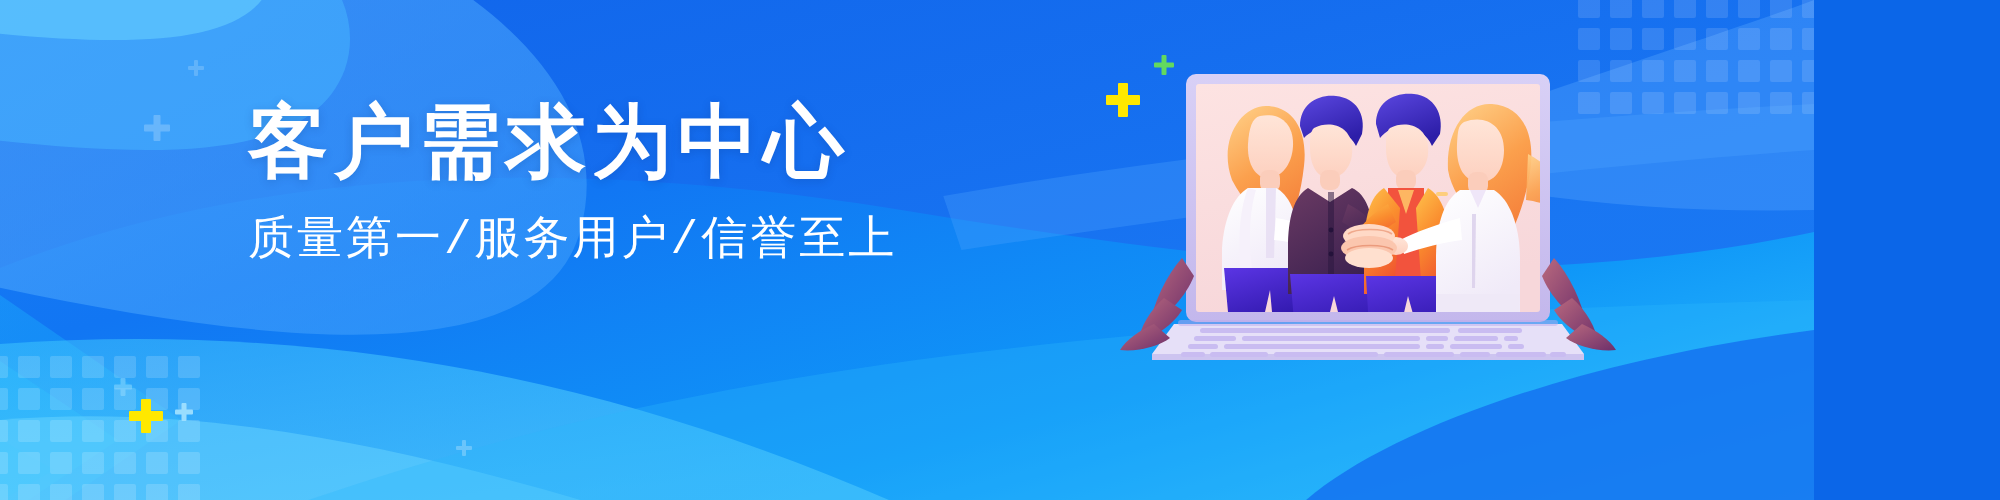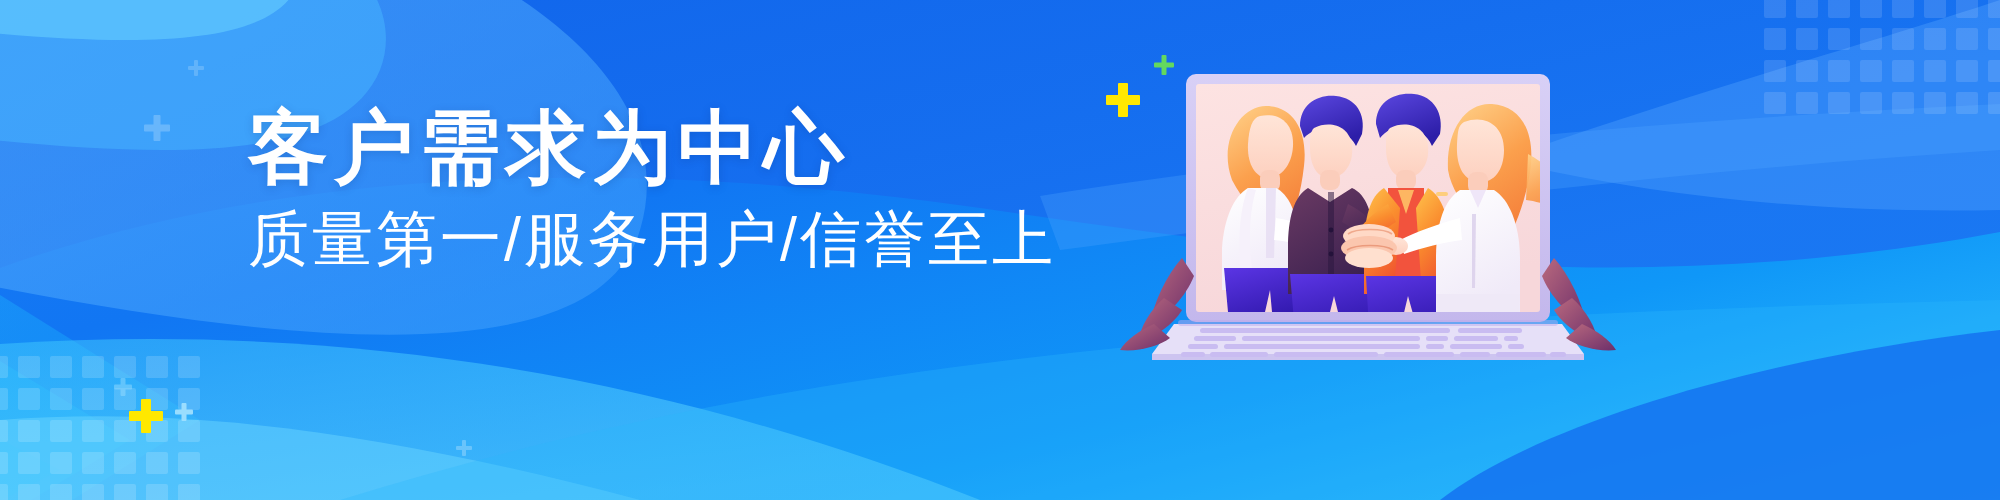--- a/index.html
+++ b/index.html
@@ -1,23 +1,23 @@
 <!DOCTYPE html>
 <html><head>
 <meta charset="utf-8">
 <style>
   html,body{margin:0;padding:0;background:#0b66e8;}
   *{box-sizing:border-box;}
 
   .banner{
     position:relative;
-    width:2000px;
+    width:1814px;
     height:500px;
     overflow:hidden;
-    font-family:Liberation Sans, sans-serif;
+    font-family:Liberation Mono, monospace;
     background:linear-gradient(145deg,#1f7bf5 0%,#1275f2 28%,#0f8df7 55%,#19a9fb 78%,#2fc0fd 100%);
   }
 
   
   .bg{position:absolute;inset:0;overflow:hidden;}
   .bg svg{position:absolute;inset:0;width:100%;height:100%;display:block;}
 
   
   .dots{position:absolute;display:grid;gap:10px;}
   .dots span{width:22px;height:22px;background:#ffffff;border-radius:2px;display:block;}
@@ -42,22 +42,22 @@
   .headline{
     font-size:80px;
     line-height:1;
     font-weight:700;
     color:#ffffff;
     letter-spacing:6px;
     white-space:nowrap;
     text-shadow:0 2px 10px rgba(0,40,110,.18);
   }
   .subline{
-    margin-top:21px;
-    font-size:61px;
+    margin-top:30px;
+    font-size:46px;
     line-height:1;
     font-weight:400;
     color:#ffffff;
     letter-spacing:3px;
     white-space:nowrap;
   }
 
   
   .laptop{position:absolute;left:1148px;top:62px;width:440px;height:300px;z-index:8;}
   .laptop svg{width:100%;height:100%;display:block;overflow:visible;}

